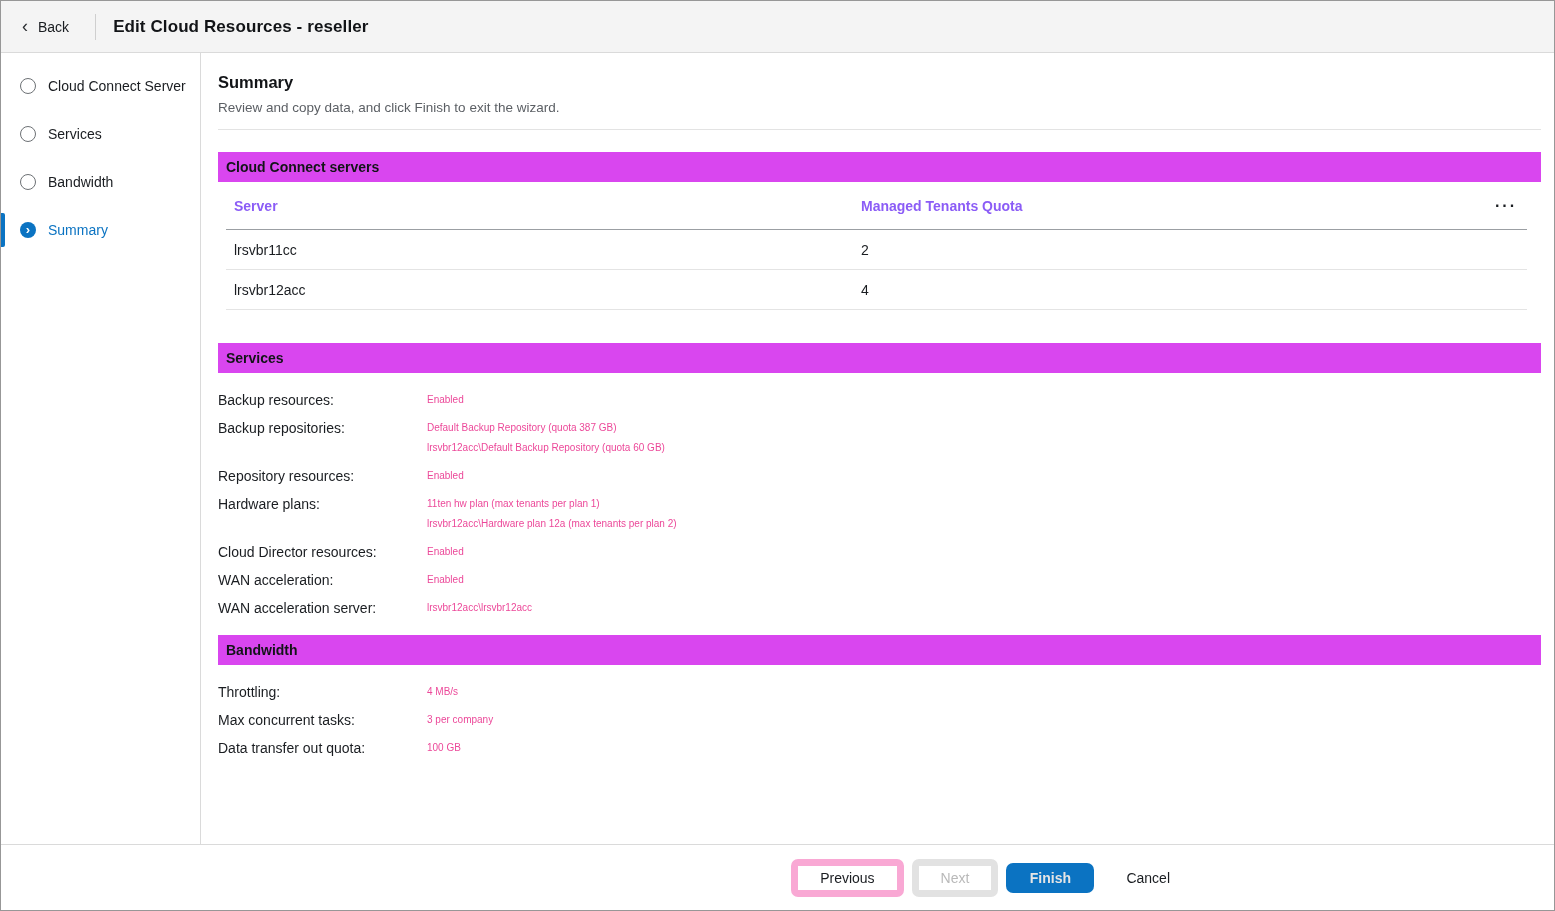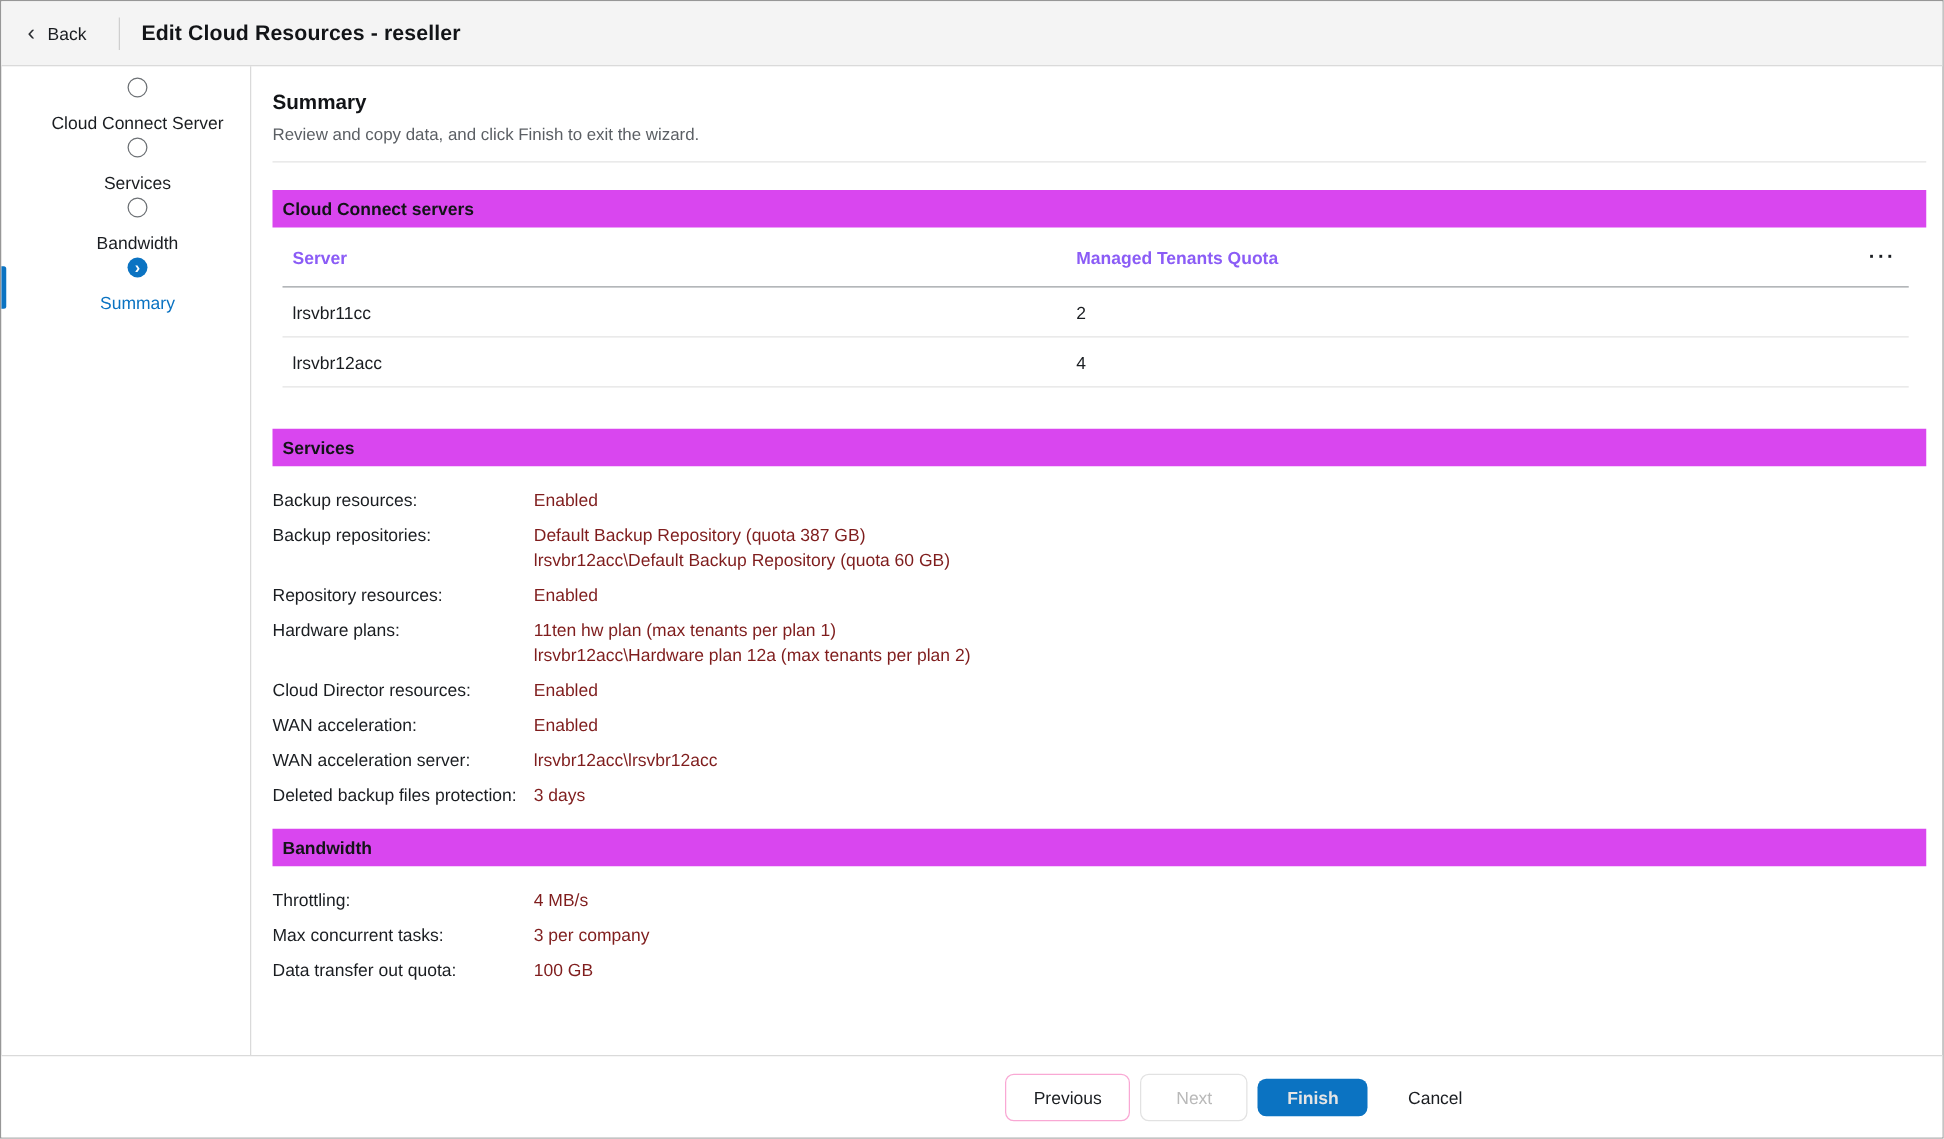--- a/index.html
+++ b/index.html
@@ -67,21 +67,20 @@
     padding-top: 9px;
   }
   .step {
     position: relative;
     height: 48px;
     display: flex;
     align-items: center;
     gap: 12px;
     padding-left: 19px;
     cursor: pointer;
-    flex-direction: column;
   }
   .step-indicator { display: none; }
   .step.active .step-indicator {
     display: block;
     position: absolute;
     left: 0; top: 7px;
     width: 4px; height: 34px;
     background: var(--accent);
     border-radius: 0 2px 2px 0;
   }
@@ -158,21 +157,21 @@
     height: 40px;
     border-bottom: 1px solid #e4e4e4;
     font-size: 14px;
     color: #1a1d21;
   }
 
   
   .kv-section { padding: 17px 0 0 0; }
   .kv-row { display: flex; margin-bottom: 8px; line-height: 20px; }
   .kv-label { width: 209px; flex: 0 0 209px; color: #1a1d21; font-size: 14px; }
-  .kv-value { color: #7f1d1d; font-size: 14px; }
+  .kv-value { color: #ec4899; font-size: 10px; }
 
   .gap-after-table { height: 33px; }
   .gap-before-bandwidth { height: 9px; }
 
   
   .footer {
     flex: 0 0 66px;
     height: 66px;
     border-top: 1px solid #dadada;
     background: #ffffff;
@@ -187,21 +186,21 @@
     gap: 8px;
   }
   .btn {
     height: 38px;
     min-width: 86px;
     padding: 0 22px;
     border-radius: 7px;
     font-size: 14px;
     font-family: inherit;
     background: #ffffff;
-    border: 1px solid #f9a8d4;
+    border: 7px solid #f9a8d4;
     color: #1a1d21;
     cursor: pointer;
   }
   .btn.disabled {
     border-color: #e2e2e2;
     color: #b9b9b9;
     cursor: default;
   }
   .btn.primary {
     background: var(--accent);
@@ -333,26 +332,20 @@
               <div class="kv-value">
                 <div>Enabled</div>
               </div>
             </div>
             <div class="kv-row">
               <div class="kv-label">WAN acceleration server:</div>
               <div class="kv-value">
                 <div>lrsvbr12acc\lrsvbr12acc</div>
               </div>
             </div>
-            <div class="kv-row">
-              <div class="kv-label">Deleted backup files protection:</div>
-              <div class="kv-value">
-                <div>3 days</div>
-              </div>
-            </div>
           </div>
 
         <div class="gap-before-bandwidth"></div>
 
         <div class="section-band">
           <span>Bandwidth</span>
         </div>
         <div class="kv-section">
             <div class="kv-row">
               <div class="kv-label">Throttling:</div>

